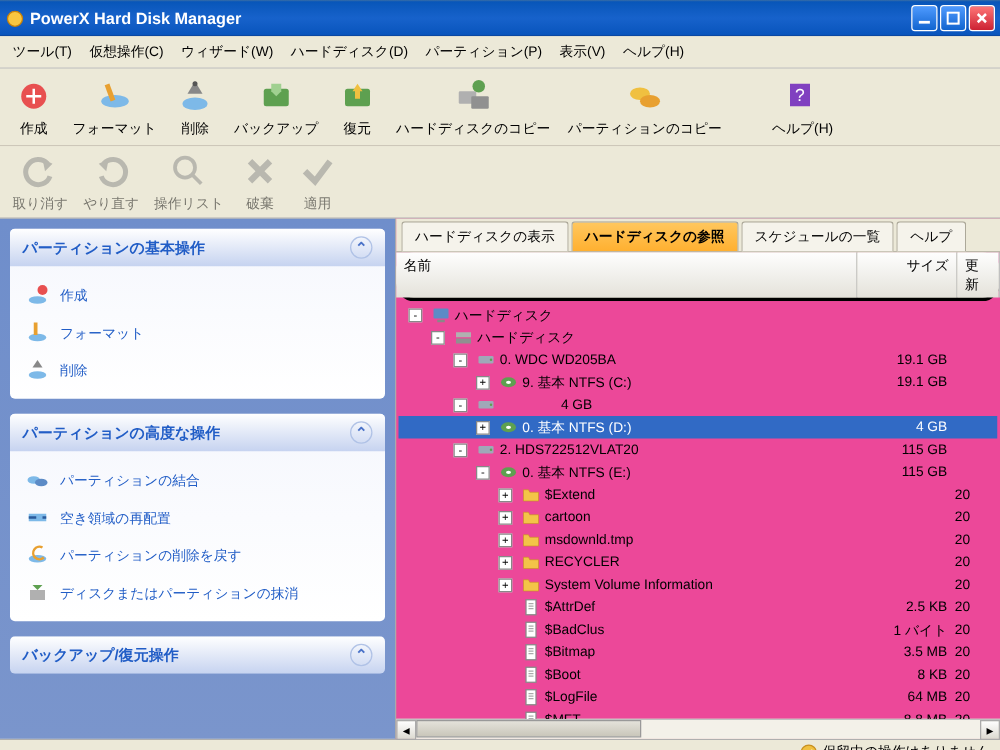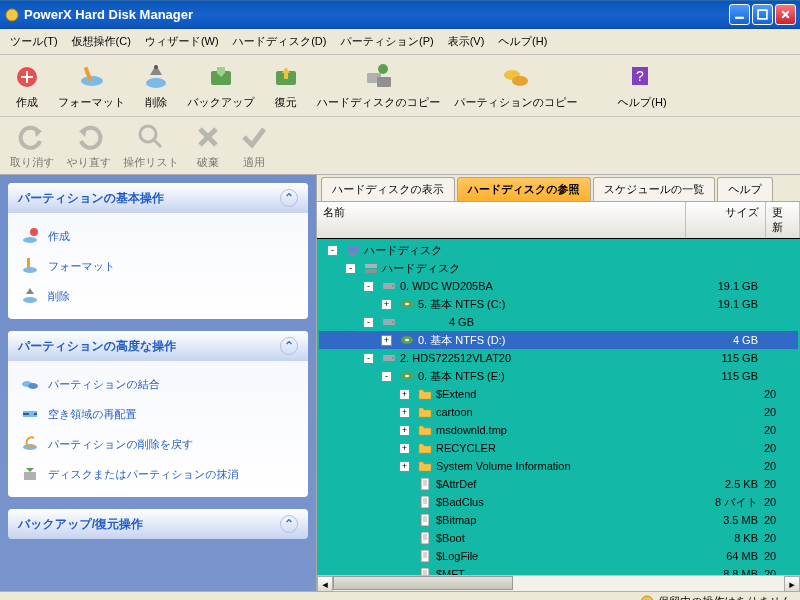--- a/index.html
+++ b/index.html
@@ -21,25 +21,25 @@
 .tbtn.disabled { opacity: 0.5; cursor: default; }
 .toolbar2 { background: #ece9d8; display: flex; padding: 2px 6px; gap: 4px; border-bottom: 1px solid #afafaf; }
 .mainarea { display: flex; height: calc(600px - 29px - 23px - 56px - 56px - 20px); }
 .leftpanel { width: 316px; background: linear-gradient(to bottom, #6f8ecb 0%, #7a95cc 100%); padding: 8px; overflow: hidden; }
 .taskgroup { background: linear-gradient(to bottom, #f5f7fd, #ffffff); border-radius: 4px; margin-bottom: 12px; overflow: hidden; }
 .taskhdr { background: linear-gradient(to bottom, #ffffff, #c6d3f0); padding: 6px 10px; font-weight: bold; font-size: 12px; color: #215dc6; display: flex; justify-content: space-between; align-items: center; cursor: pointer; }
 .taskhdr .collapse { width: 18px; height: 18px; border-radius: 50%; border: 1px solid #b0c2e6; display: flex; align-items: center; justify-content: center; color: #4a72c8; }
 .taskbody { padding: 8px 12px; }
 .taskitem { display: flex; align-items: center; gap: 8px; padding: 5px 0; color: #215dc6; cursor: pointer; }
 .taskitem .ic2 { width: 20px; height: 20px; }
-.rightpanel { flex: 1; background: #14b8a6; display: flex; flex-direction: column; border-left: 1px solid #aaa; }
+.rightpanel { flex: 1; background: #ec4899; display: flex; flex-direction: column; border-left: 1px solid #aaa; }
 .tabs { display: flex; background: #ece9d8; border-bottom: 1px solid #aca899; padding: 2px 4px 0 4px; }
 .tab { padding: 4px 10px; border: 1px solid #aca899; border-bottom: none; background: #f5f3eb; margin-right: 2px; cursor: pointer; font-size: 11px; border-radius: 3px 3px 0 0; }
 .tab.active { background: linear-gradient(to bottom, #ffc75e, #ffb030); font-weight: bold; }
-.listhdr { display: flex; background: #ece9d8; border-bottom: 1px solid #000000; }
+.listhdr { display: flex; background: #ece9d8; border-bottom: 3px solid #000000; border-radius: 14px; }
 .listhdr .col { padding: 3px 6px; border-right: 1px solid #c0c0c0; background: linear-gradient(to bottom, #fefefe, #e4e2da); cursor: pointer; }
 .col-name { flex: 1; }
 .col-size { width: 80px; text-align: right; }
 .col-date { width: 34px; }
 .tree { flex: 1; overflow: auto; padding: 2px; font-size: 11px; }
 .row { display: flex; align-items: center; height: 18px; cursor: pointer; white-space: nowrap; }
 .row.selected { background: #316ac5; color: #fff; }
 .row .indent { display: inline-block; }
 .row .exp { width: 11px; height: 11px; border: 1px solid #888; display: inline-flex; align-items: center; justify-content: center; font-size: 9px; line-height: 1; margin-right: 4px; background: #fff; color: #000; }
 .row .noexp { width: 15px; display: inline-block; }
@@ -347,21 +347,21 @@
         </div>
         <div class="row">
           <span class="indent" style="width: 62px;"></span>
           <span class="exp">+</span>
           <span class="ic3">
             <svg viewBox="0 0 16 16">
               <ellipse cx="8" cy="8" rx="6" ry="4" fill="#5ea050"></ellipse>
               <ellipse cx="8" cy="8" rx="2" ry="1.3" fill="#fff"></ellipse>
             </svg>
           </span>
-          <span class="txt">5. 基本 NTFS (C:)</span>
+          <span class="txt">9. 基本 NTFS (C:)</span>
           <span class="sz">19.1 GB</span>
           <span class="dt"></span>
         </div>
         <div class="row">
           <span class="indent" style="width: 44px;"></span>
           <span class="exp">-</span>
           <span class="ic3">
             <svg viewBox="0 0 16 16">
               <rect x="2" y="5" width="12" height="6" rx="1" fill="#a0a8b8"></rect>
               <circle cx="12" cy="8" r="1" fill="#5ea050"></circle>
@@ -485,21 +485,21 @@
         <div class="row">
           <span class="indent" style="width: 80px;"></span>
           <span class="noexp"></span>
           <span class="ic3">
             <svg viewBox="0 0 16 16">
               <rect x="4" y="2" width="8" height="12" fill="#fff" stroke="#888"></rect>
               <path d="M6 5h4M6 7h4M6 9h4" stroke="#aaa"></path>
             </svg>
           </span>
           <span class="txt">$BadClus</span>
-          <span class="sz">8 バイト</span>
+          <span class="sz">1 バイト</span>
           <span class="dt">20</span>
         </div>
         <div class="row">
           <span class="indent" style="width: 80px;"></span>
           <span class="noexp"></span>
           <span class="ic3">
             <svg viewBox="0 0 16 16">
               <rect x="4" y="2" width="8" height="12" fill="#fff" stroke="#888"></rect>
               <path d="M6 5h4M6 7h4M6 9h4" stroke="#aaa"></path>
             </svg>

